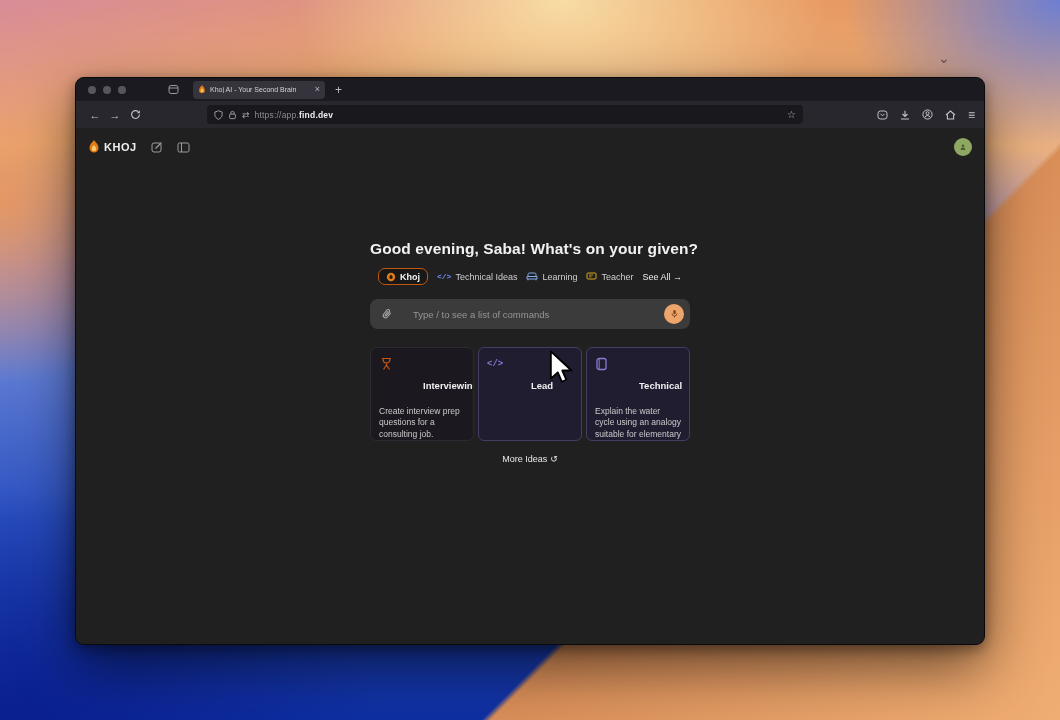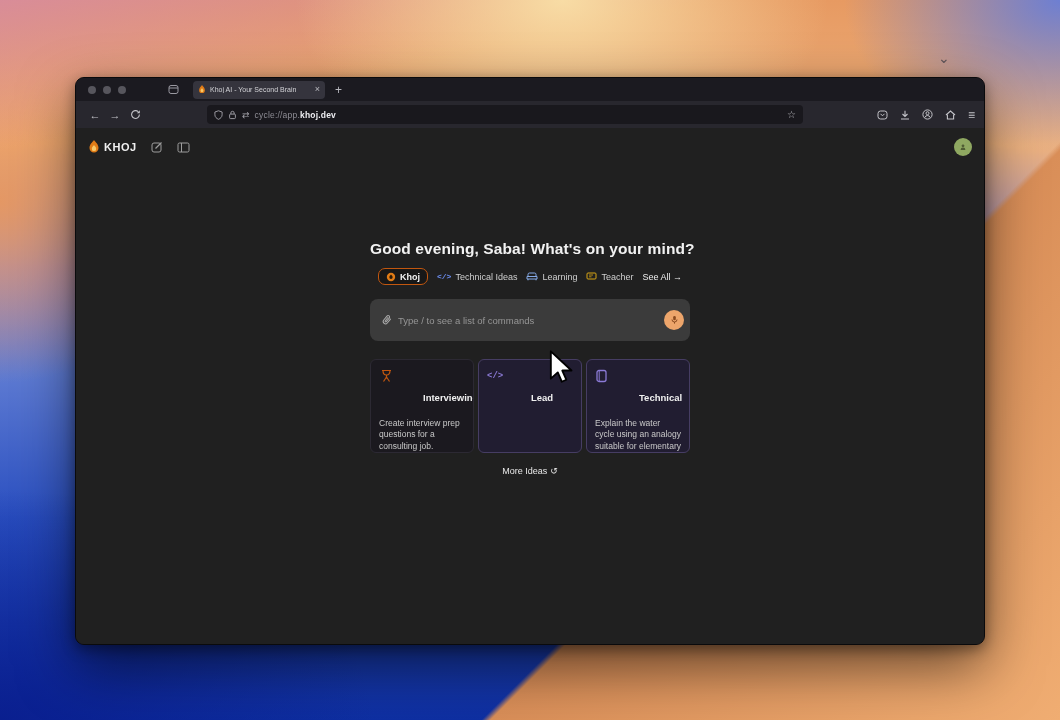--- a/index.html
+++ b/index.html
@@ -70,22 +70,22 @@
   .greeting { color:#f2f2f2; font-size:15.5px; font-weight:bold; letter-spacing:.1px; white-space:nowrap; }
 
   .pills { margin-top:10px; display:flex; align-items:center; justify-content:center; gap:9px; }
   .pill { display:flex; align-items:center; gap:4px; font-size:9px; color:#cfcfcf; white-space:nowrap; }
   .pill .picon { display:flex; align-items:center; }
   .pill.selected { border:1px solid var(--accent-orange); border-radius:7px; padding:2.5px 7px;
                    color:#f2f2f2; font-weight:bold; background:rgba(0,0,0,.25); }
   .code-glyph { color:#6b8df0; font-size:8px; font-weight:bold; font-family:"Liberation Mono", monospace; }
   .seeall { font-size:9px; font-weight:normal; color:#ededed; white-space:nowrap; }
 
-  .inputbar { margin-top:14px; height:42px; background:#3b3b3b; border-radius:8px;
-              display:flex; align-items:center; padding:0 6px 0 11px; gap:5px; }
+  .inputbar { margin-top:14px; height:30px; background:#3b3b3b; border-radius:8px;
+              display:flex; align-items:center; padding:0 6px 0 11px; gap:20px; }
   .inputbar input { flex:1; background:transparent; border:none; outline:none;
                     font-size:9.5px; color:#e5e5e5; font-family:"Liberation Sans", sans-serif; }
   .inputbar input::placeholder { color:#969696; }
   .micbtn { width:20px; height:20px; border-radius:50%; background:var(--accent-orange-light);
             display:flex; align-items:center; justify-content:center; border:none; flex:0 0 auto; }
 
   .cards { margin-top:18px; display:grid; grid-template-columns:1fr 1fr 1fr; gap:4px; }
   .card { height:94px; border-radius:6px; padding:9px 8px; text-align:left; overflow:hidden;
           background:#1b191f; border:1px solid #2c2933; }
   .card.purple { background:var(--card-purple-bg); border:1px solid var(--card-purple-border); }
@@ -151,21 +151,21 @@
               <path d="M5 .8l4 1.4v3.1c0 2.5-1.8 4-4 5-2.2-1-4-2.5-4-5V2.2Z" fill="none" stroke="#a6a5ad" stroke-width="1"></path>
             </svg>
         </span>
         <span class="glyph">
           <svg width="9" height="10" viewBox="0 0 10 11">
               <rect x="1.8" y="4.5" width="6.4" height="5" rx="1" fill="none" stroke="#a6a5ad" stroke-width="1"></rect>
               <path d="M3.2 4.5V3.2a1.8 1.8 0 0 1 3.6 0v1.3" fill="none" stroke="#a6a5ad" stroke-width="1"></path>
             </svg>
         </span>
         <span class="glyph">⇄</span>
-        <span class="url-text"><span class="url-scheme">cycle://app.</span><span class="url-domain">khoj.dev</span></span>
+        <span class="url-text"><span class="url-scheme">https://app.</span><span class="url-domain">find.dev</span></span>
         <span class="url-star">☆</span>
       </div>
       <div class="tb-right">
         <span class="ic">
           <svg width="11" height="10" viewBox="0 0 11 10">
               <rect x="1" y="1" width="9" height="8" rx="2.5" fill="none" stroke="#c3c3c8" stroke-width="1"></rect>
               <polyline points="3.5,3.8 5.5,5.8 7.5,3.8" fill="none" stroke="#c3c3c8" stroke-width="1"></polyline>
             </svg>
         </span>
         <span class="ic">
@@ -218,21 +218,21 @@
         <span class="avatar">
           <svg width="8" height="8" viewBox="0 0 8 8">
               <circle cx="4" cy="2.8" r="1.4" fill="#4f5c33"></circle>
               <path d="M1.6 7a2.4 2.4 0 0 1 4.8 0Z" fill="#4f5c33"></path>
             </svg>
         </span>
       </div>
 
       <div class="main">
 
-        <div class="greeting">Good evening, Saba! What's on your mind?</div>
+        <div class="greeting">Good evening, Saba! What's on your given?</div>
 
         <div class="pills">
           <span class="pill selected">
             <span class="picon">
               <svg width="10" height="10" viewBox="0 0 12 12">
                   <circle cx="6" cy="6" r="5" fill="#e07b16"></circle>
                   <path d="M6 3c1 1.2 2 2 2 3.4a2 2 0 0 1-4 0C4 5 5 4.2 6 3Z" fill="#2a1a08"></path>
                 </svg>
             </span>
             <span>Khoj</span>

